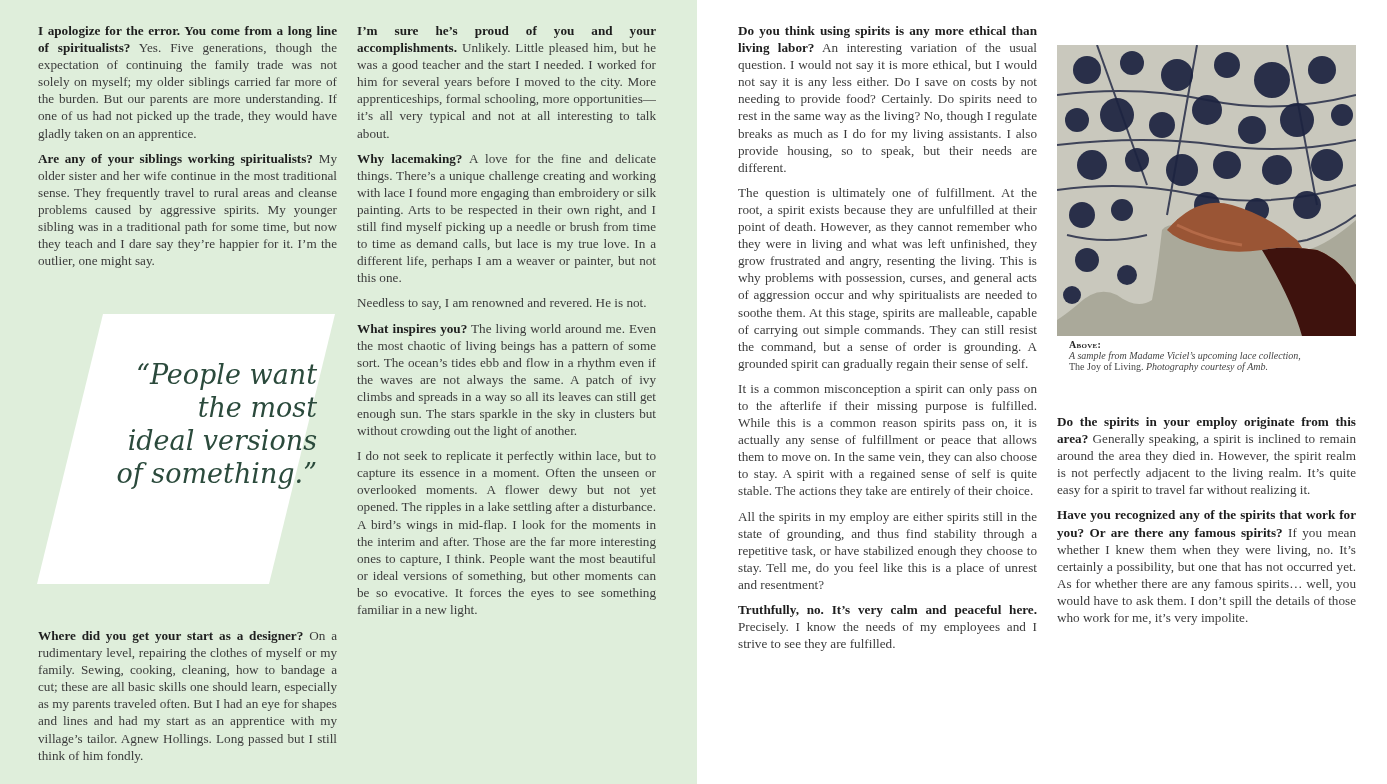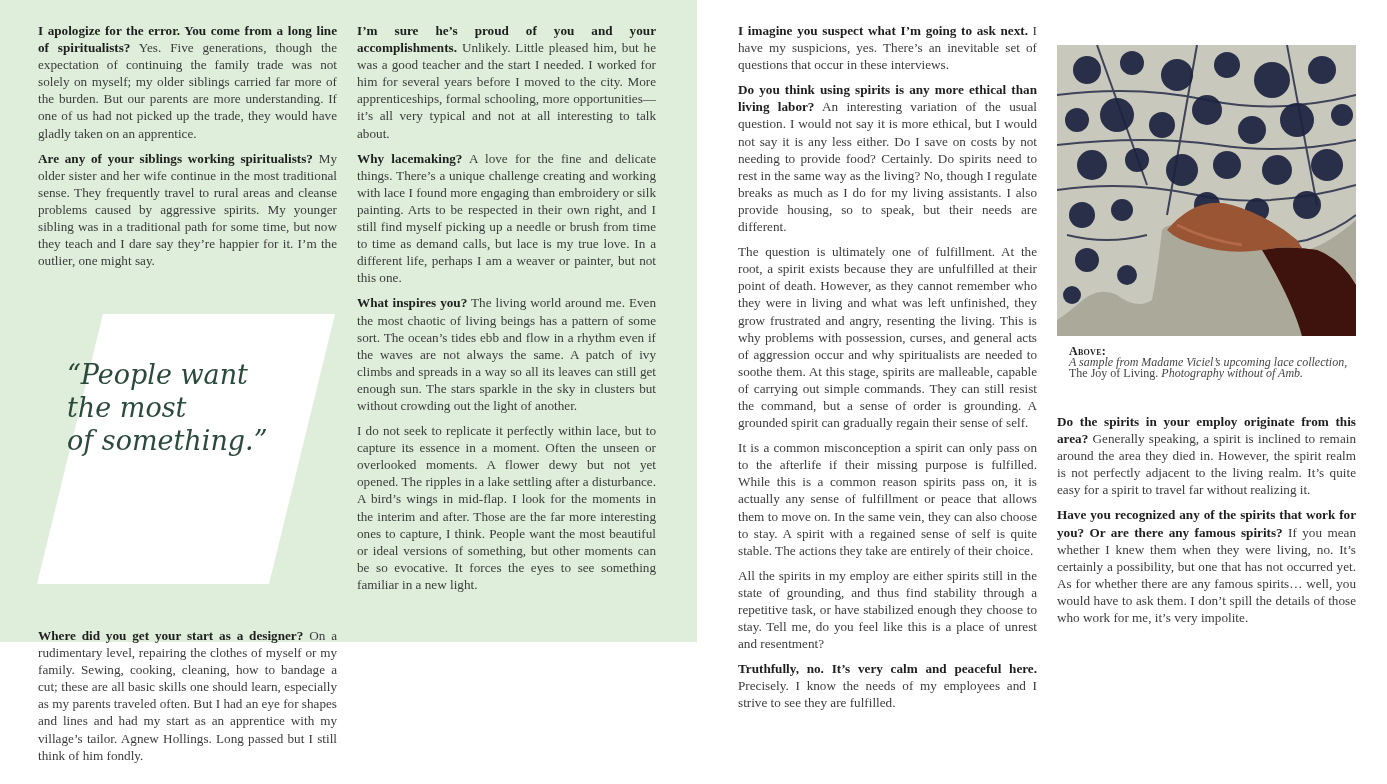--- a/index.html
+++ b/index.html
@@ -1,18 +1,18 @@
 <!DOCTYPE html>
 <html><head>
 <meta charset="utf-8">
 <style>
   * { box-sizing: border-box; margin: 0; padding: 0; }
   html, body { width: 1387px; height: 784px; overflow: hidden; background: #ffffff; }
   body { position: relative; font-family: "DejaVu Serif", "Liberation Serif", serif; color: #3a3a3a; }
-  .page-left { position: absolute; left: 0; top: 0; width: 697px; height: 642px; background: #dfeedb; }
+  .page-left { position: absolute; left: 0; top: 0; width: 697px; height: 784px; background: #dfeedb; }
   .page-right { position: absolute; left: 697px; top: 0; width: 690px; height: 784px; background: #ffffff; }
   .col { position: absolute; }
   .col p {
     font-family: "Liberation Serif", "DejaVu Serif", serif;
     font-size: 13.2px;
     line-height: 17.1px;
     text-align: justify;
     hyphens: auto;
     color: #3b3b3b;
     margin-bottom: 8px;
@@ -28,65 +28,66 @@
     position: absolute; left: 37px; top: 314px; width: 298px; height: 270px;
   }
   .pullquote svg { position: absolute; left: 0; top: 0; }
   .pullquote .qtext {
     position: absolute; left: 30px; top: 44px; width: 250px;
     font-family: "DejaVu Serif", "Liberation Serif", serif;
     font-style: italic;
     font-size: 27px;
     line-height: 33px;
     color: #2b4a3c;
-    text-align: left;
+    text-align: right;
   }
   .pullquote .qline { display: block; white-space: nowrap; }
 
   .photo { position: absolute; left: 1057px; top: 45px; width: 299px; height: 291px; overflow: hidden; background: #aaa99a; }
-  .caption { position: absolute; left: 1069px; top: 339px; width: 290px; font-family: "Liberation Serif", "DejaVu Serif", serif; font-size: 12px; line-height: 11px; color: #444; margin-top: 7px; }
+  .caption { position: absolute; left: 1069px; top: 339px; width: 290px; font-family: "Liberation Serif", "DejaVu Serif", serif; font-size: 10px; line-height: 11px; color: #444; }
   .caption .cap-label { font-weight: bold; font-variant: small-caps; letter-spacing: 0.3px; color: #222; display: block; }
   .caption i { font-style: italic; font-family: Liberation Serif, serif; }
 </style>
 </head>
 <body>
 
 <div class="page-left">
   <div class="col c1">
     <p><b>I apologize for the error. You come from a long line of spiritualists?</b><span> Yes. Five generations, though the expectation of continuing the family trade was not solely on myself; my older siblings carried far more of the burden. But our parents are more understanding. If one of us had not picked up the trade, they would have gladly taken on an apprentice.</span></p>
     <p><b>Are any of your siblings working spiritualists?</b><span> My older sister and her wife continue in the most traditional sense. They frequently travel to rural areas and cleanse problems caused by aggressive spirits. My younger sibling was in a traditional path for some time, but now they teach and I dare say they’re happier for it. I’m the outlier, one might say.</span></p>
   </div>
 
   <div class="pullquote">
     <svg width="298" height="270" viewBox="0 0 298 270">
       <polygon points="66,0 298,0 232,270 0,270" fill="#ffffff"></polygon>
     </svg>
     <div class="qtext">
       <span class="qline">“People want</span>
       <span class="qline">the most</span>
+      <span class="qline">ideal versions</span>
       <span class="qline">of something.”</span>
     </div>
   </div>
 
   <div class="col c1b">
     <p><b>Where did you get your start as a designer?</b><span> On a rudimentary level, repairing the clothes of myself or my family. Sewing, cooking, cleaning, how to bandage a cut; these are all basic skills one should learn, especially as my parents traveled often. But I had an eye for shapes and lines and had my start as an apprentice with my village’s tailor. Agnew Hollings. Long passed but I still think of him fondly.</span></p>
   </div>
 
   <div class="col c2">
     <p><b>I’m sure he’s proud of you and your accomplishments.</b><span> Unlikely. Little pleased him, but he was a good teacher and the start I needed. I worked for him for several years before I moved to the city. More apprenticeships, formal schooling, more opportunities—it’s all very typical and not at all interesting to talk about.</span></p>
     <p><b>Why lacemaking?</b><span> A love for the fine and delicate things. There’s a unique challenge creating and working with lace I found more engaging than embroidery or silk painting. Arts to be respected in their own right, and I still find myself picking up a needle or brush from time to time as demand calls, but lace is my true love. In a different life, perhaps I am a weaver or painter, but not this one.</span></p>
+    <p><span>Needless to say, I am renowned and revered. He is not.</span></p>
     <p><b>What inspires you?</b><span> The living world around me. Even the most chaotic of living beings has a pattern of some sort. The ocean’s tides ebb and flow in a rhythm even if the waves are not always the same. A patch of ivy climbs and spreads in a way so all its leaves can still get enough sun. The stars sparkle in the sky in clusters but without crowding out the light of another.</span></p>
     <p><span>I do not seek to replicate it perfectly within lace, but to capture its essence in a moment. Often the unseen or overlooked moments. A flower dewy but not yet opened. The ripples in a lake settling after a disturbance. A bird’s wings in mid-flap. I look for the moments in the interim and after. Those are the far more interesting ones to capture, I think. People want the most beautiful or ideal versions of something, but other moments can be so evocative. It forces the eyes to see something familiar in a new light.</span></p>
   </div>
 </div>
 
 <div class="page-right"></div>
 
 <div class="col c3">
-  <p><b>I imagine you suspect what I’m going to ask next.</b><span> I have my suspicions, yes. There’s an inevitable set of questions that occur in these interviews.</span></p>
   <p><b>Do you think using spirits is any more ethical than living labor?</b><span> An interesting variation of the usual question. I would not say it is more ethical, but I would not say it is any less either. Do I save on costs by not needing to provide food? Certainly. Do spirits need to rest in the same way as the living? No, though I regulate breaks as much as I do for my living assistants. I also provide housing, so to speak, but their needs are different.</span></p>
   <p><span>The question is ultimately one of fulfillment. At the root, a spirit exists because they are unfulfilled at their point of death. However, as they cannot remember who they were in living and what was left unfinished, they grow frustrated and angry, resenting the living. This is why problems with possession, curses, and general acts of aggression occur and why spiritualists are needed to soothe them. At this stage, spirits are malleable, capable of carrying out simple commands. They can still resist the command, but a sense of order is grounding. A grounded spirit can gradually regain their sense of self.</span></p>
   <p><span>It is a common misconception a spirit can only pass on to the afterlife if their missing purpose is fulfilled. While this is a common reason spirits pass on, it is actually any sense of fulfillment or peace that allows them to move on. In the same vein, they can also choose to stay. A spirit with a regained sense of self is quite stable. The actions they take are entirely of their choice.</span></p>
   <p><span>All the spirits in my employ are either spirits still in the state of grounding, and thus find stability through a repetitive task, or have stabilized enough they choose to stay. Tell me, do you feel like this is a place of unrest and resentment?</span></p>
   <p><b>Truthfully, no. It’s very calm and peaceful here.</b><span> Precisely. I know the needs of my employees and I strive to see they are fulfilled.</span></p>
 </div>
 
 <div class="photo" title="Hand holding dark blue floral lace against a pale grey background">
   <svg width="299" height="291" viewBox="0 0 299 291">
     <rect width="299" height="291" fill="#aaa99a"></rect>
@@ -134,19 +135,19 @@
 
     <path d="M110,185 Q140,150 175,160 Q210,170 240,195 Q255,215 250,240 L265,291 L299,291 L299,240 Q285,215 260,205 Q230,200 205,205 Q170,210 140,200 Q120,195 110,185 Z" fill="#9a5535"></path>
     <path d="M205,205 Q230,200 260,205 Q285,215 299,240 L299,291 L245,291 Q235,255 205,205 Z" fill="#3e120d"></path>
     <path d="M120,180 Q150,195 185,200" stroke="#b46a48" stroke-width="3" fill="none"></path>
   </svg>
 </div>
 
 <div class="caption">
   <span class="cap-label">Above:</span>
   <i>A sample from Madame Viciel’s upcoming lace collection,</i><br>
-  <span>The Joy of Living.</span><i> Photography without of Amb.</i>
+  <span>The Joy of Living.</span><i> Photography courtesy of Amb.</i>
 </div>
 
 <div class="col c4">
   <p><b>Do the spirits in your employ originate from this area?</b><span> Generally speaking, a spirit is inclined to remain around the area they died in. However, the spirit realm is not perfectly adjacent to the living realm. It’s quite easy for a spirit to travel far without realizing it.</span></p>
   <p><b>Have you recognized any of the spirits that work for you? Or are there any famous spirits?</b><span> If you mean whether I knew them when they were living, no. It’s certainly a possibility, but one that has not occurred yet. As for whether there are any famous spirits… well, you would have to ask them. I don’t spill the details of those who work for me, it’s very impolite.</span></p>
 </div>
 
 </body></html>

